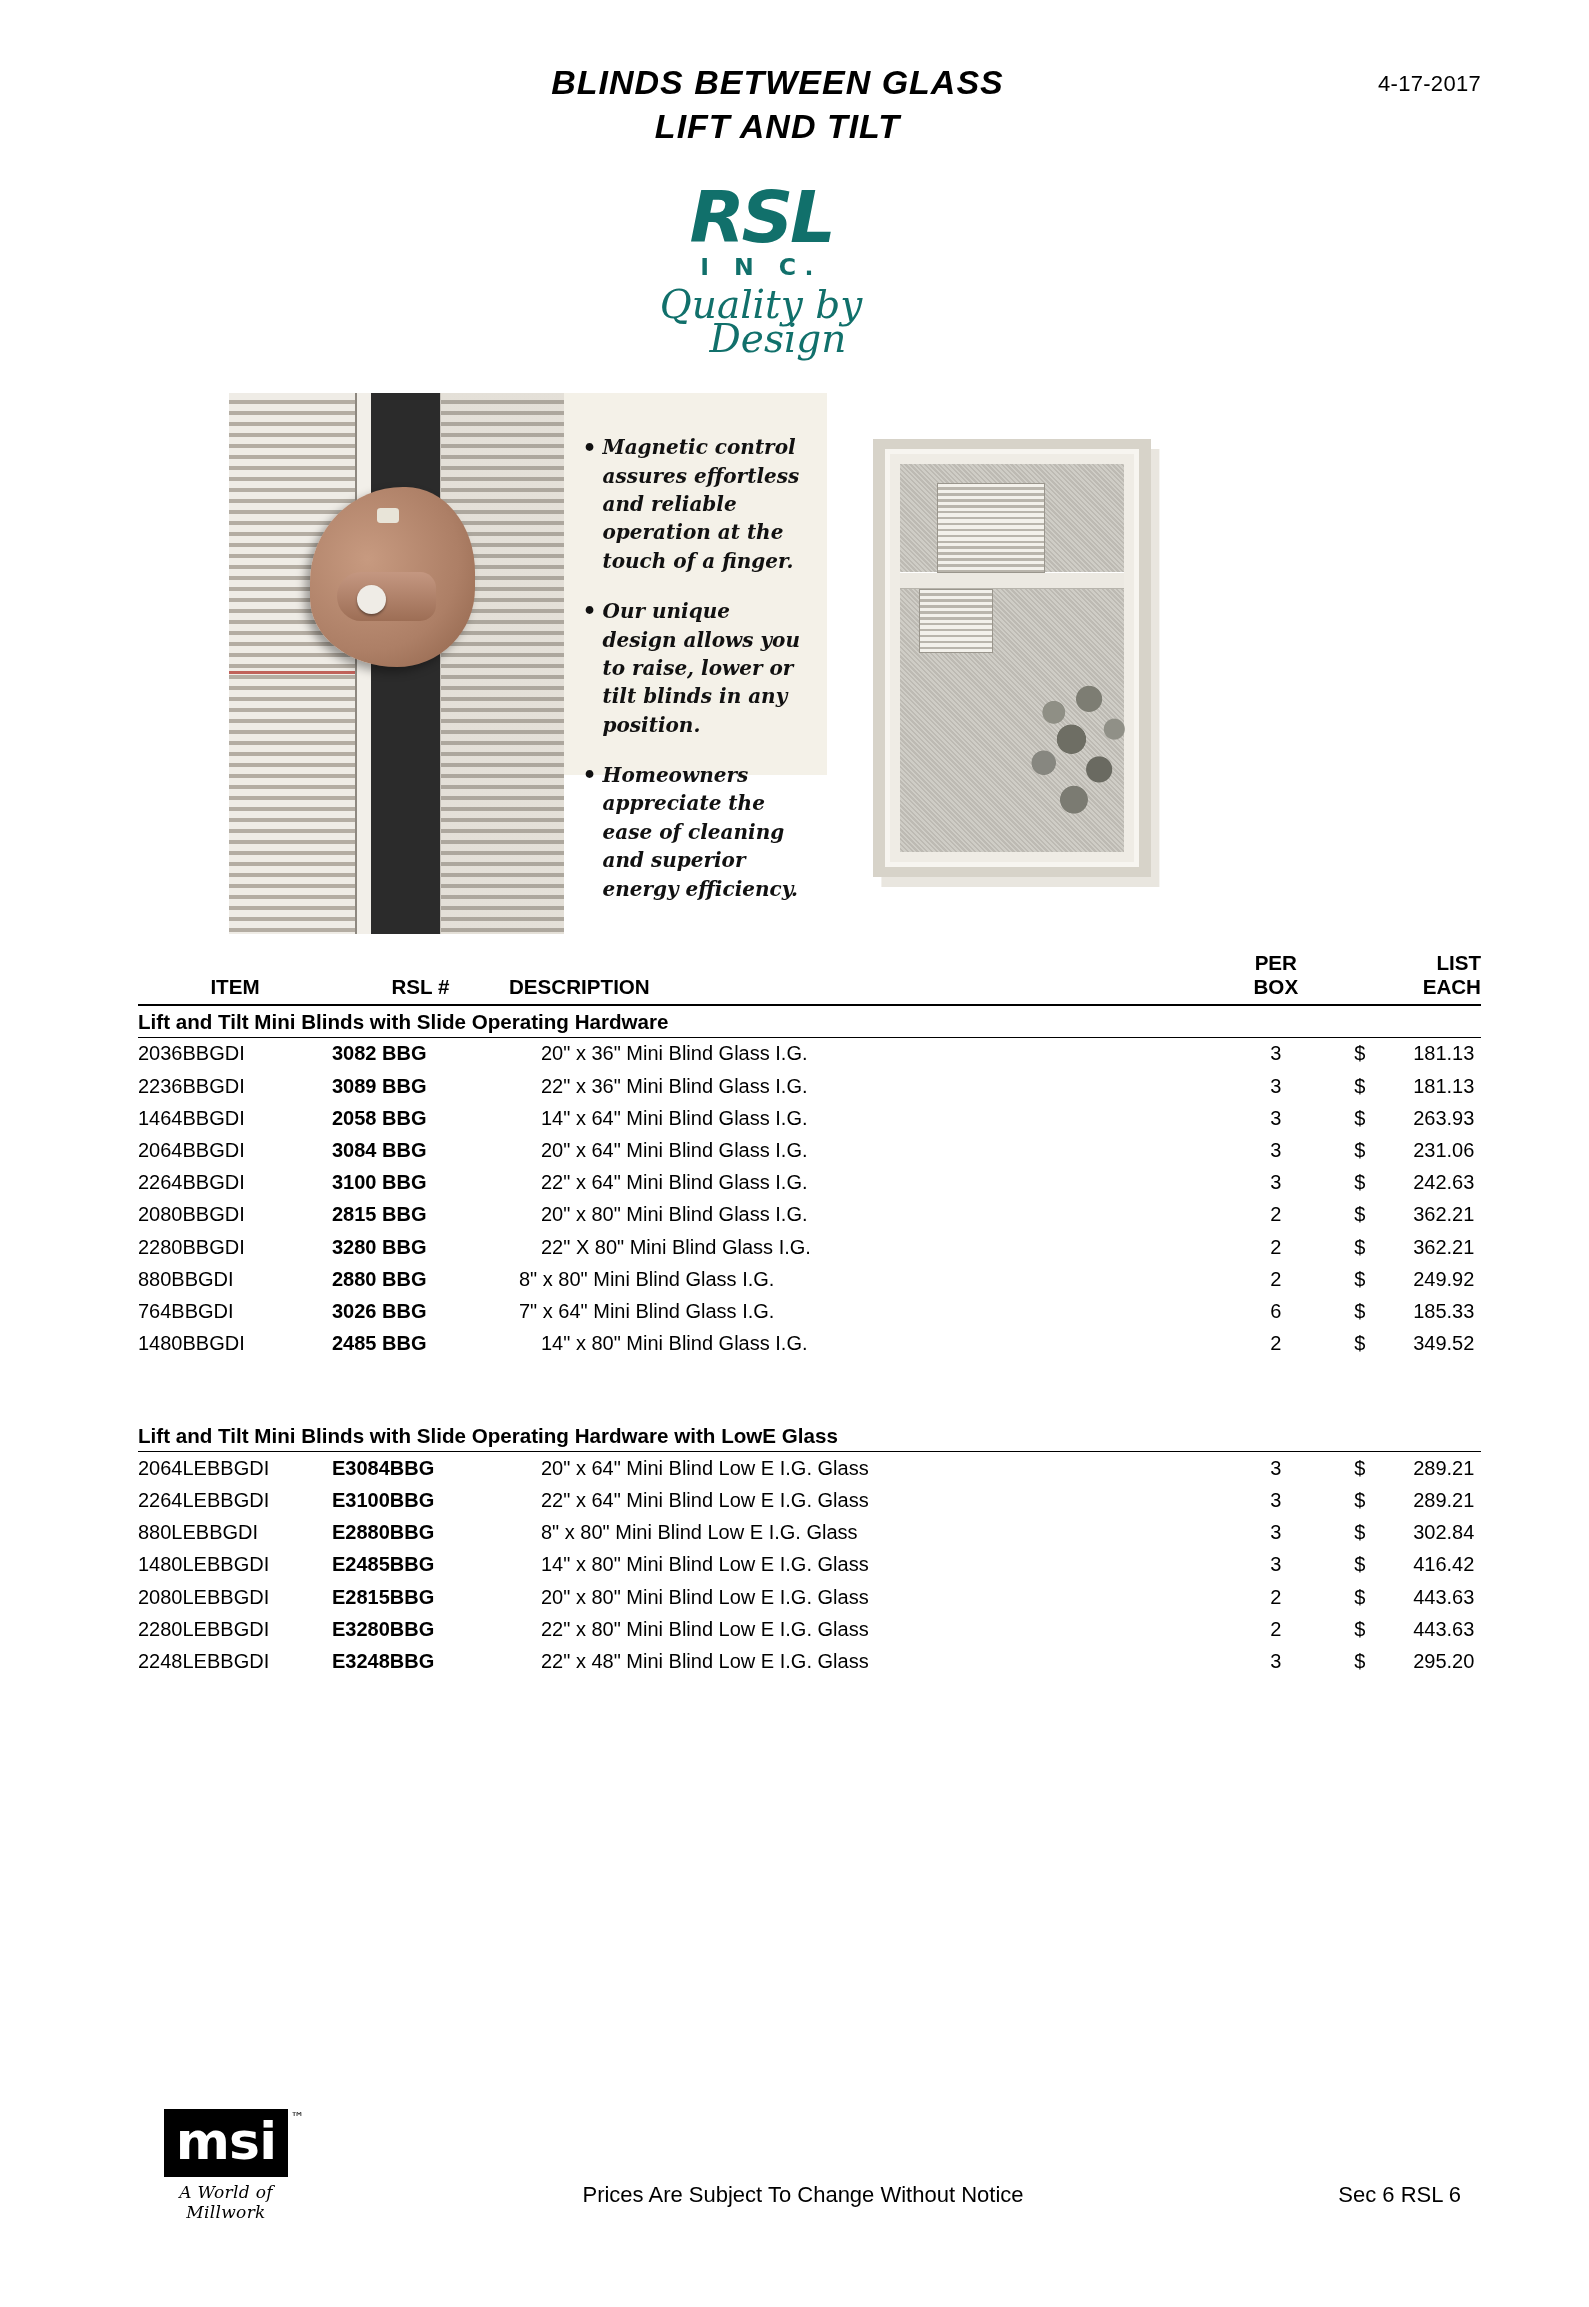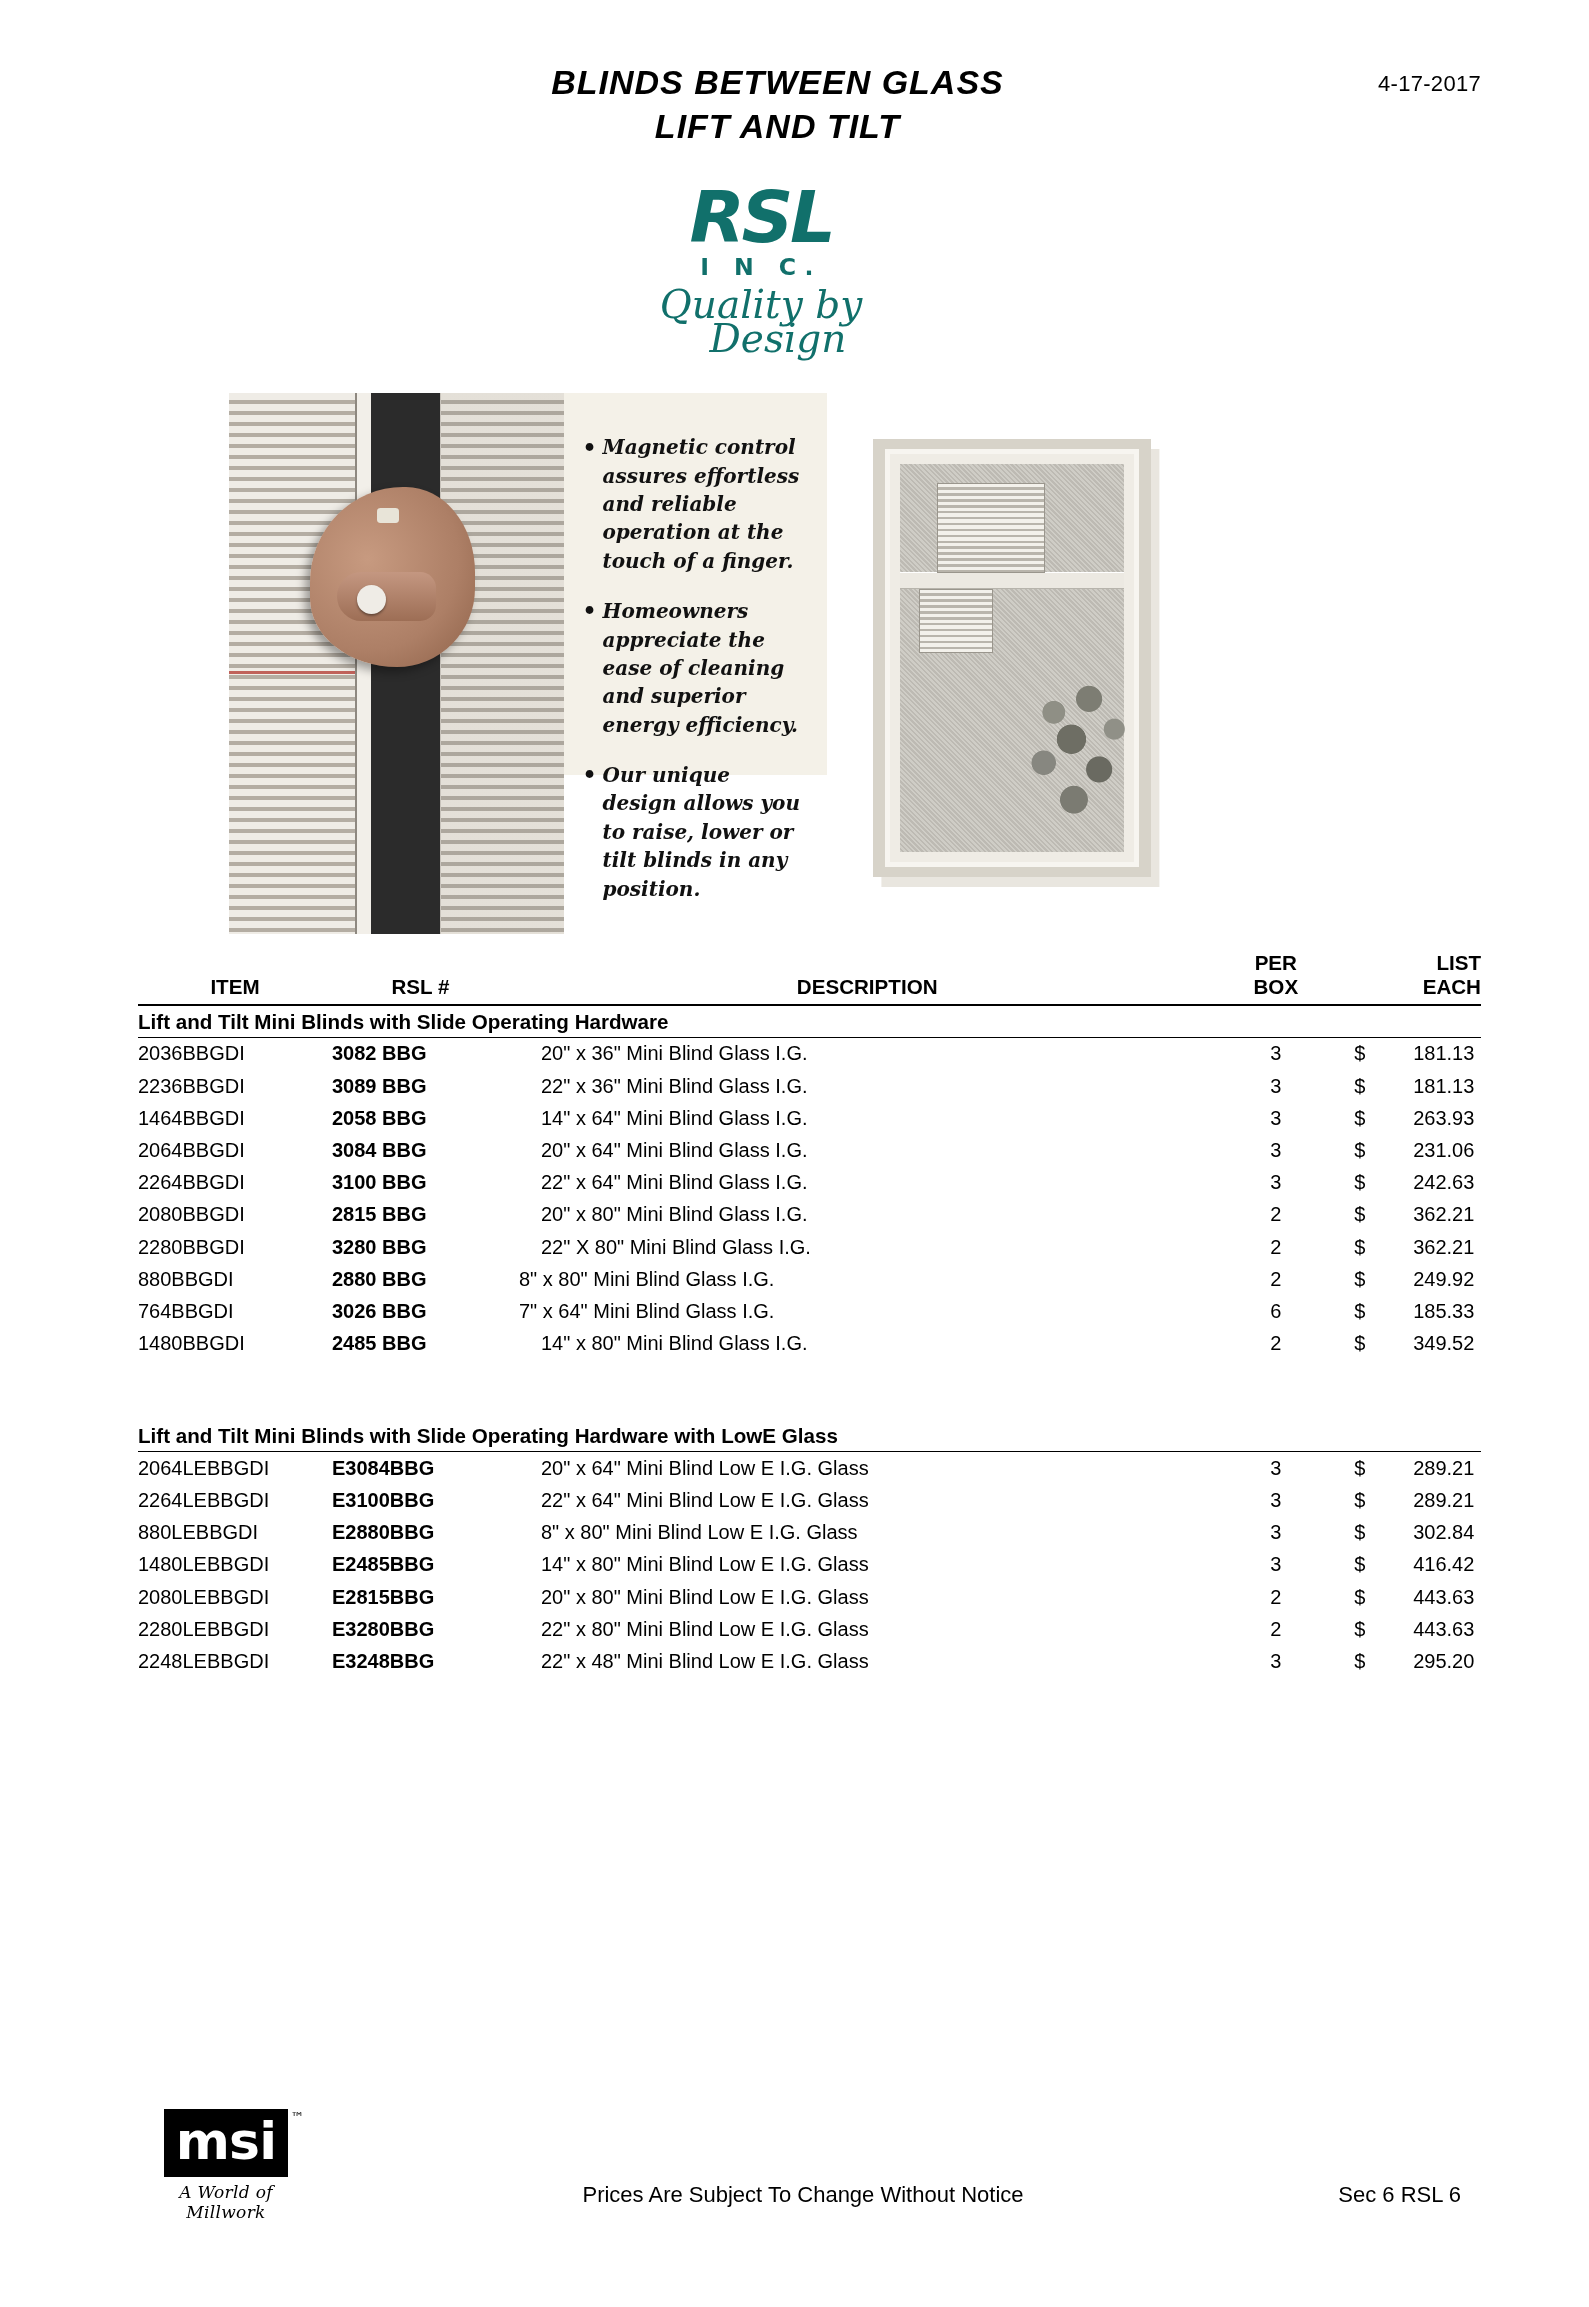--- a/index.html
+++ b/index.html
@@ -310,21 +310,21 @@
   }
   .c-item   { width: 194px; text-align: left; }
   .c-rsl    { width: 177px; text-align: left; font-weight: bold; }
   .c-desc   { text-align: left; padding-left: 32px; }
   .c-box    { width: 101px; text-align: center; }
   .c-dollar { width: 39px;  text-align: right; }
   .c-price  { width: 109px; text-align: right; padding-right: 6.7px; }
 
   th.c-item { text-align: center; }
   th.c-rsl  { text-align: center; font-weight: bold; }
-  th.c-desc { text-align: center; padding-left: 0; }
+  th.c-desc { padding-left: 0; }
   th.c-box  { text-align: center; }
   th.c-price{ padding-right: 0; }
 
   tr.section-row td {
     font-weight: bold;
     font-size: 20.6px;
     border-bottom: 1.9px solid #000;
     padding-top: 3.4px;
     padding-bottom: 3px;
   }
@@ -418,22 +418,22 @@
       <div class="redline"></div>
       <div class="hand"></div>
       <div class="finger"></div>
       <div class="ring"></div>
       <div class="knob"></div>
     </div>
 
     <div class="bullets">
       <ul>
         <li>Magnetic control assures effortless and reliable operation at the touch of a finger.</li>
+        <li>Our unique design allows you to raise, lower or tilt blinds in any position.</li>
         <li>Homeowners appreciate the ease of cleaning and superior energy efficiency.</li>
-        <li>Our unique design allows you to raise, lower or tilt blinds in any position.</li>
       </ul>
     </div>
 
     <div class="photo-window">
       <div class="frame">
         <div class="glass"></div>
         <div class="sash"></div>
         <div class="mini-blind"></div>
         <div class="mini-blind2"></div>
         <div class="flowers"></div>

